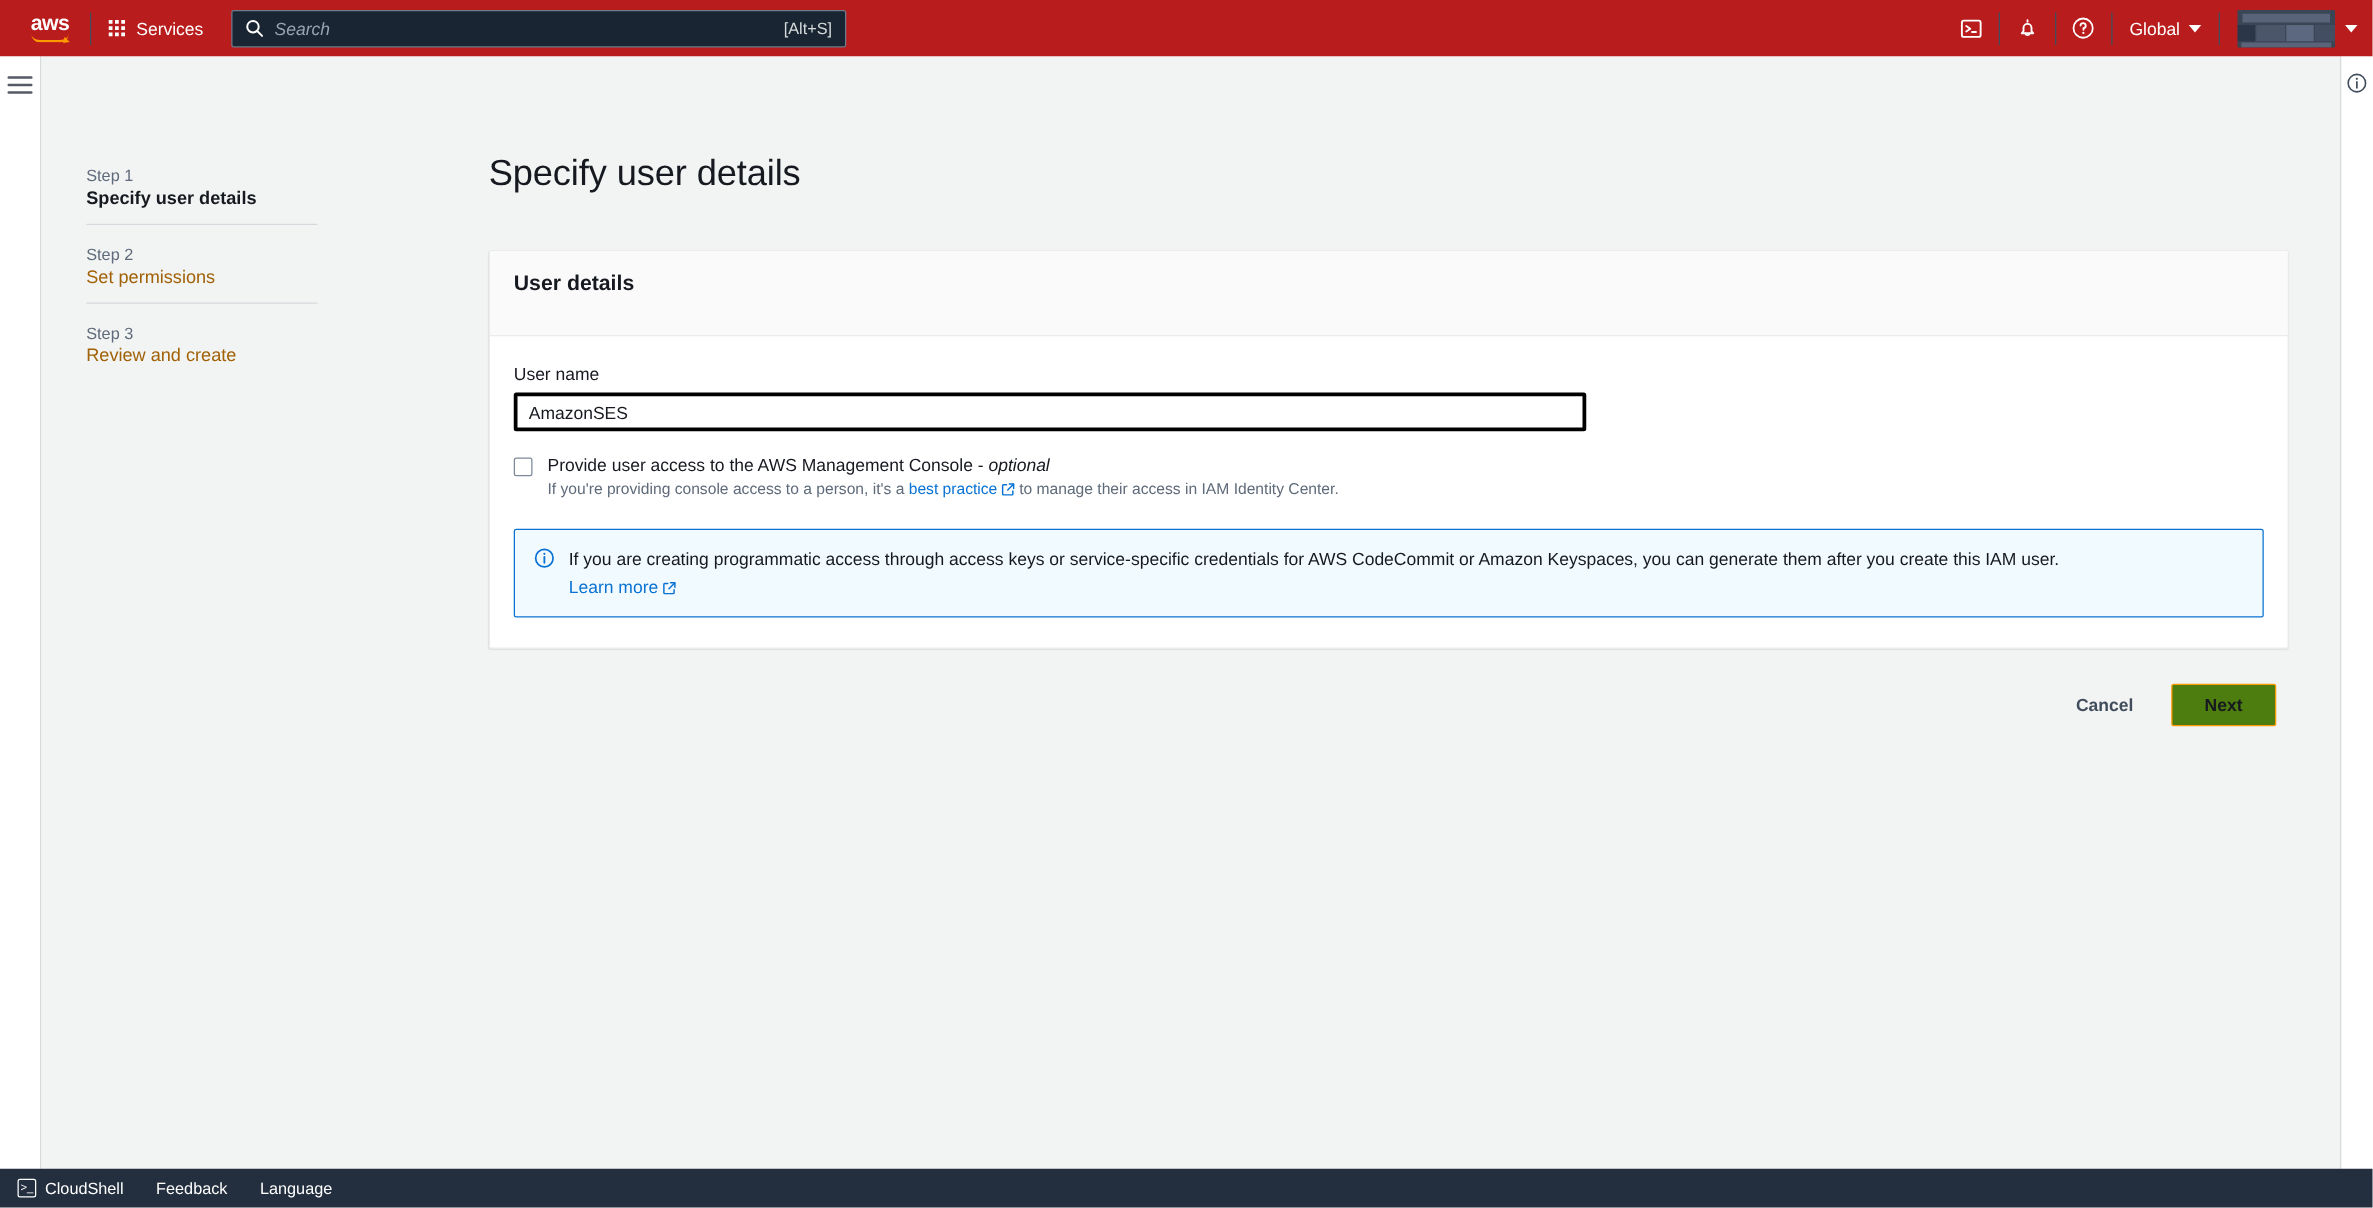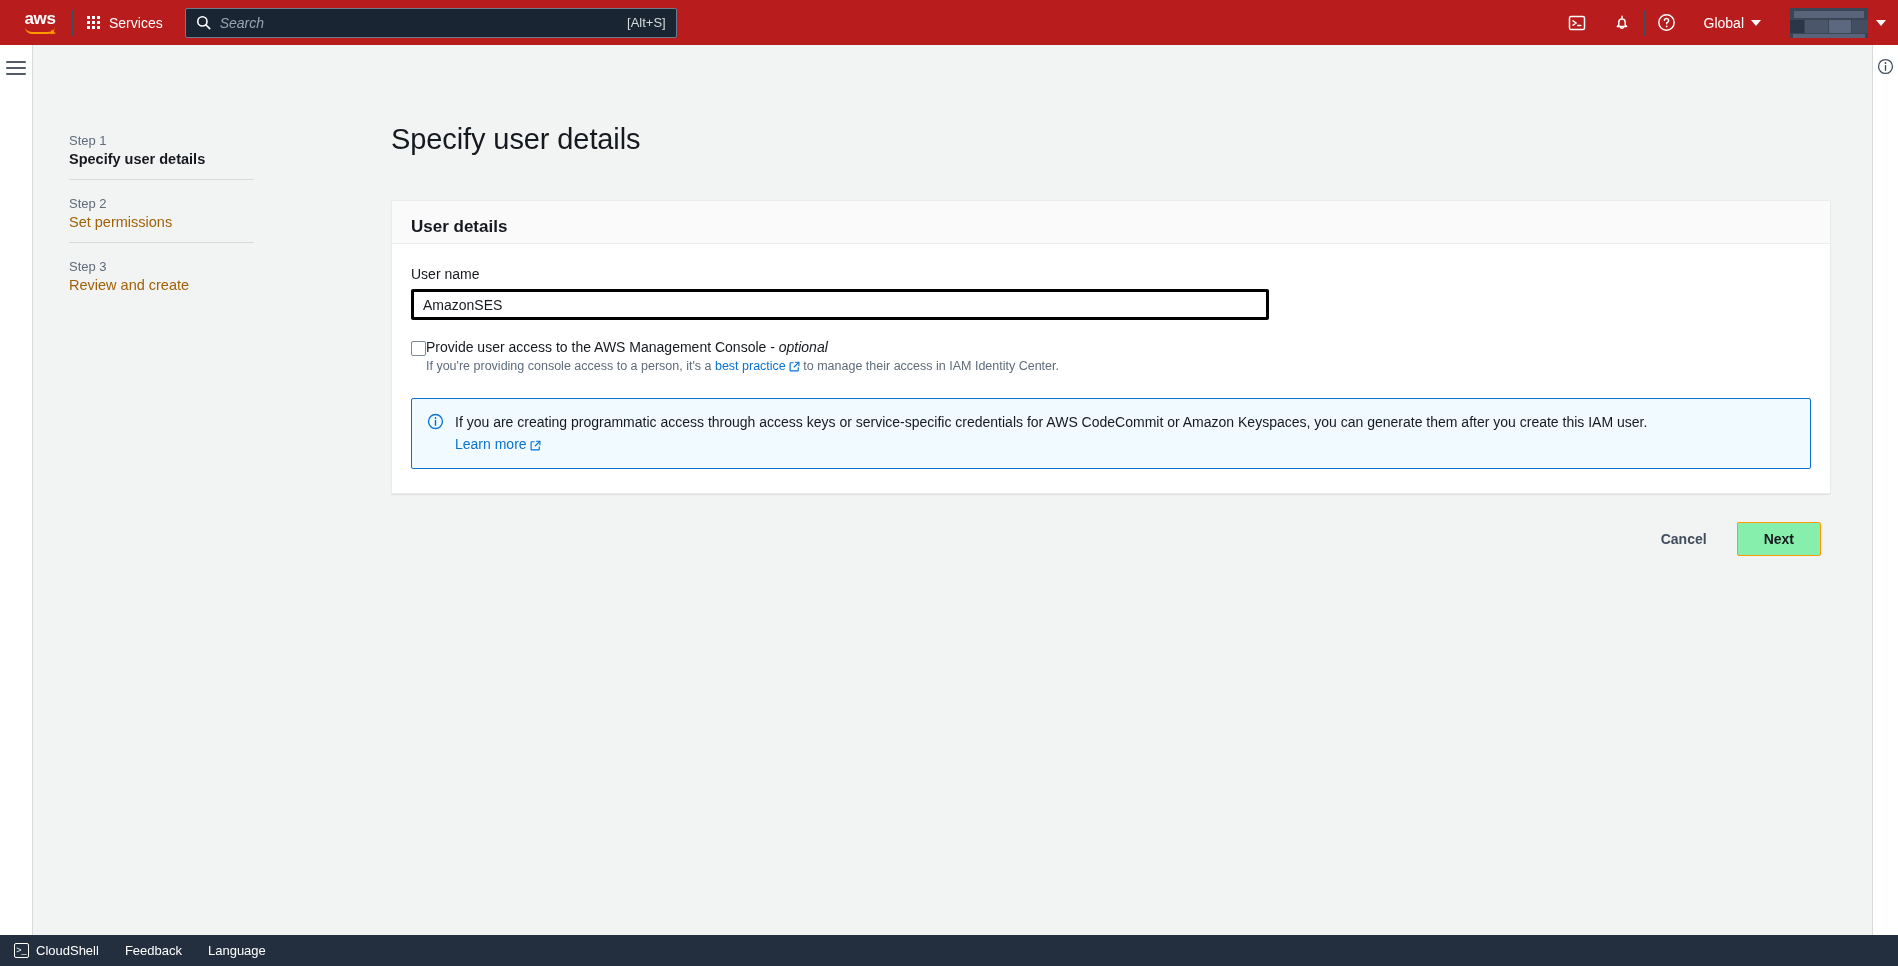--- a/index.html
+++ b/index.html
@@ -169,21 +169,21 @@
   .card {
     margin-top: 34px;
     background: #ffffff;
     border: 1px solid #e9ebed;
     border-radius: 2px;
     box-shadow: 0 1px 1px rgba(0,7,22,0.08);
   }
   .card-head {
     background: #fafafa;
     border-bottom: 1px solid #e9ebed;
-    padding: 16px 19px 6px;
+    padding: 16px 19px 31px;
   }
   .card-head h2 {
     margin: 0; font-size: 17px; font-weight: 700; color: #16191f;
   }
   .card-body { padding: 22px 19px 24px; }
 
   .fld-label { font-size: 14px; color: #16191f; margin-bottom: 7px; }
   .txtinput {
     display: block; width: 858px; height: 31px;
     border: 3px solid #000000; border-radius: 2px;
@@ -194,21 +194,21 @@
   .fld-hint {
     font-size: 12.5px; color: #5f6b7a; margin-top: 6px;
   }
 
   .cbrow { display: flex; margin-top: 19px; }
   .cbox {
     flex: 0 0 auto; width: 15px; height: 15px; margin-top: 2px;
     border: 1.5px solid #7d8998; border-radius: 2px;
     background: #ffffff; cursor: pointer;
   }
-  .cbtext { }
+  .cbtext { margin-left: 12px; }
   .cbmain { font-size: 14px; color: #16191f; }
   .cbmain em { font-style: italic; }
   .cbsub { font-size: 12.5px; color: #5f6b7a; margin-top: 4px; }
   .lnk {
     color: #0972d3; text-decoration: none; cursor: pointer;
   }
   .extico {
     display: inline-block; vertical-align: -2px; margin-left: 3px;
   }
 
@@ -228,21 +228,21 @@
     display: flex; justify-content: flex-end; align-items: center;
     gap: 20px; margin-top: 28px; padding-right: 10px;
   }
   .btn-cancel {
     background: none; border: none; cursor: pointer;
     font-family: "Liberation Sans", sans-serif;
     font-size: 14px; font-weight: 700; color: #414d5c;
     padding: 6px 10px;
   }
   .btn-next {
-    background: #86efac; border: 1px solid #ff9900; border-radius: 2px;
+    background: #4d7c0f; border: 1px solid #ff9900; border-radius: 2px;
     cursor: pointer; font-family: "Liberation Sans", sans-serif;
     font-size: 14px; font-weight: 700; color: #16191f;
     padding: 8px 26px;
   }
 
   
   .footer {
     position: absolute; bottom: 0; left: 0;
     width: 1898px; height: 31px;
     background: #232f3e;

